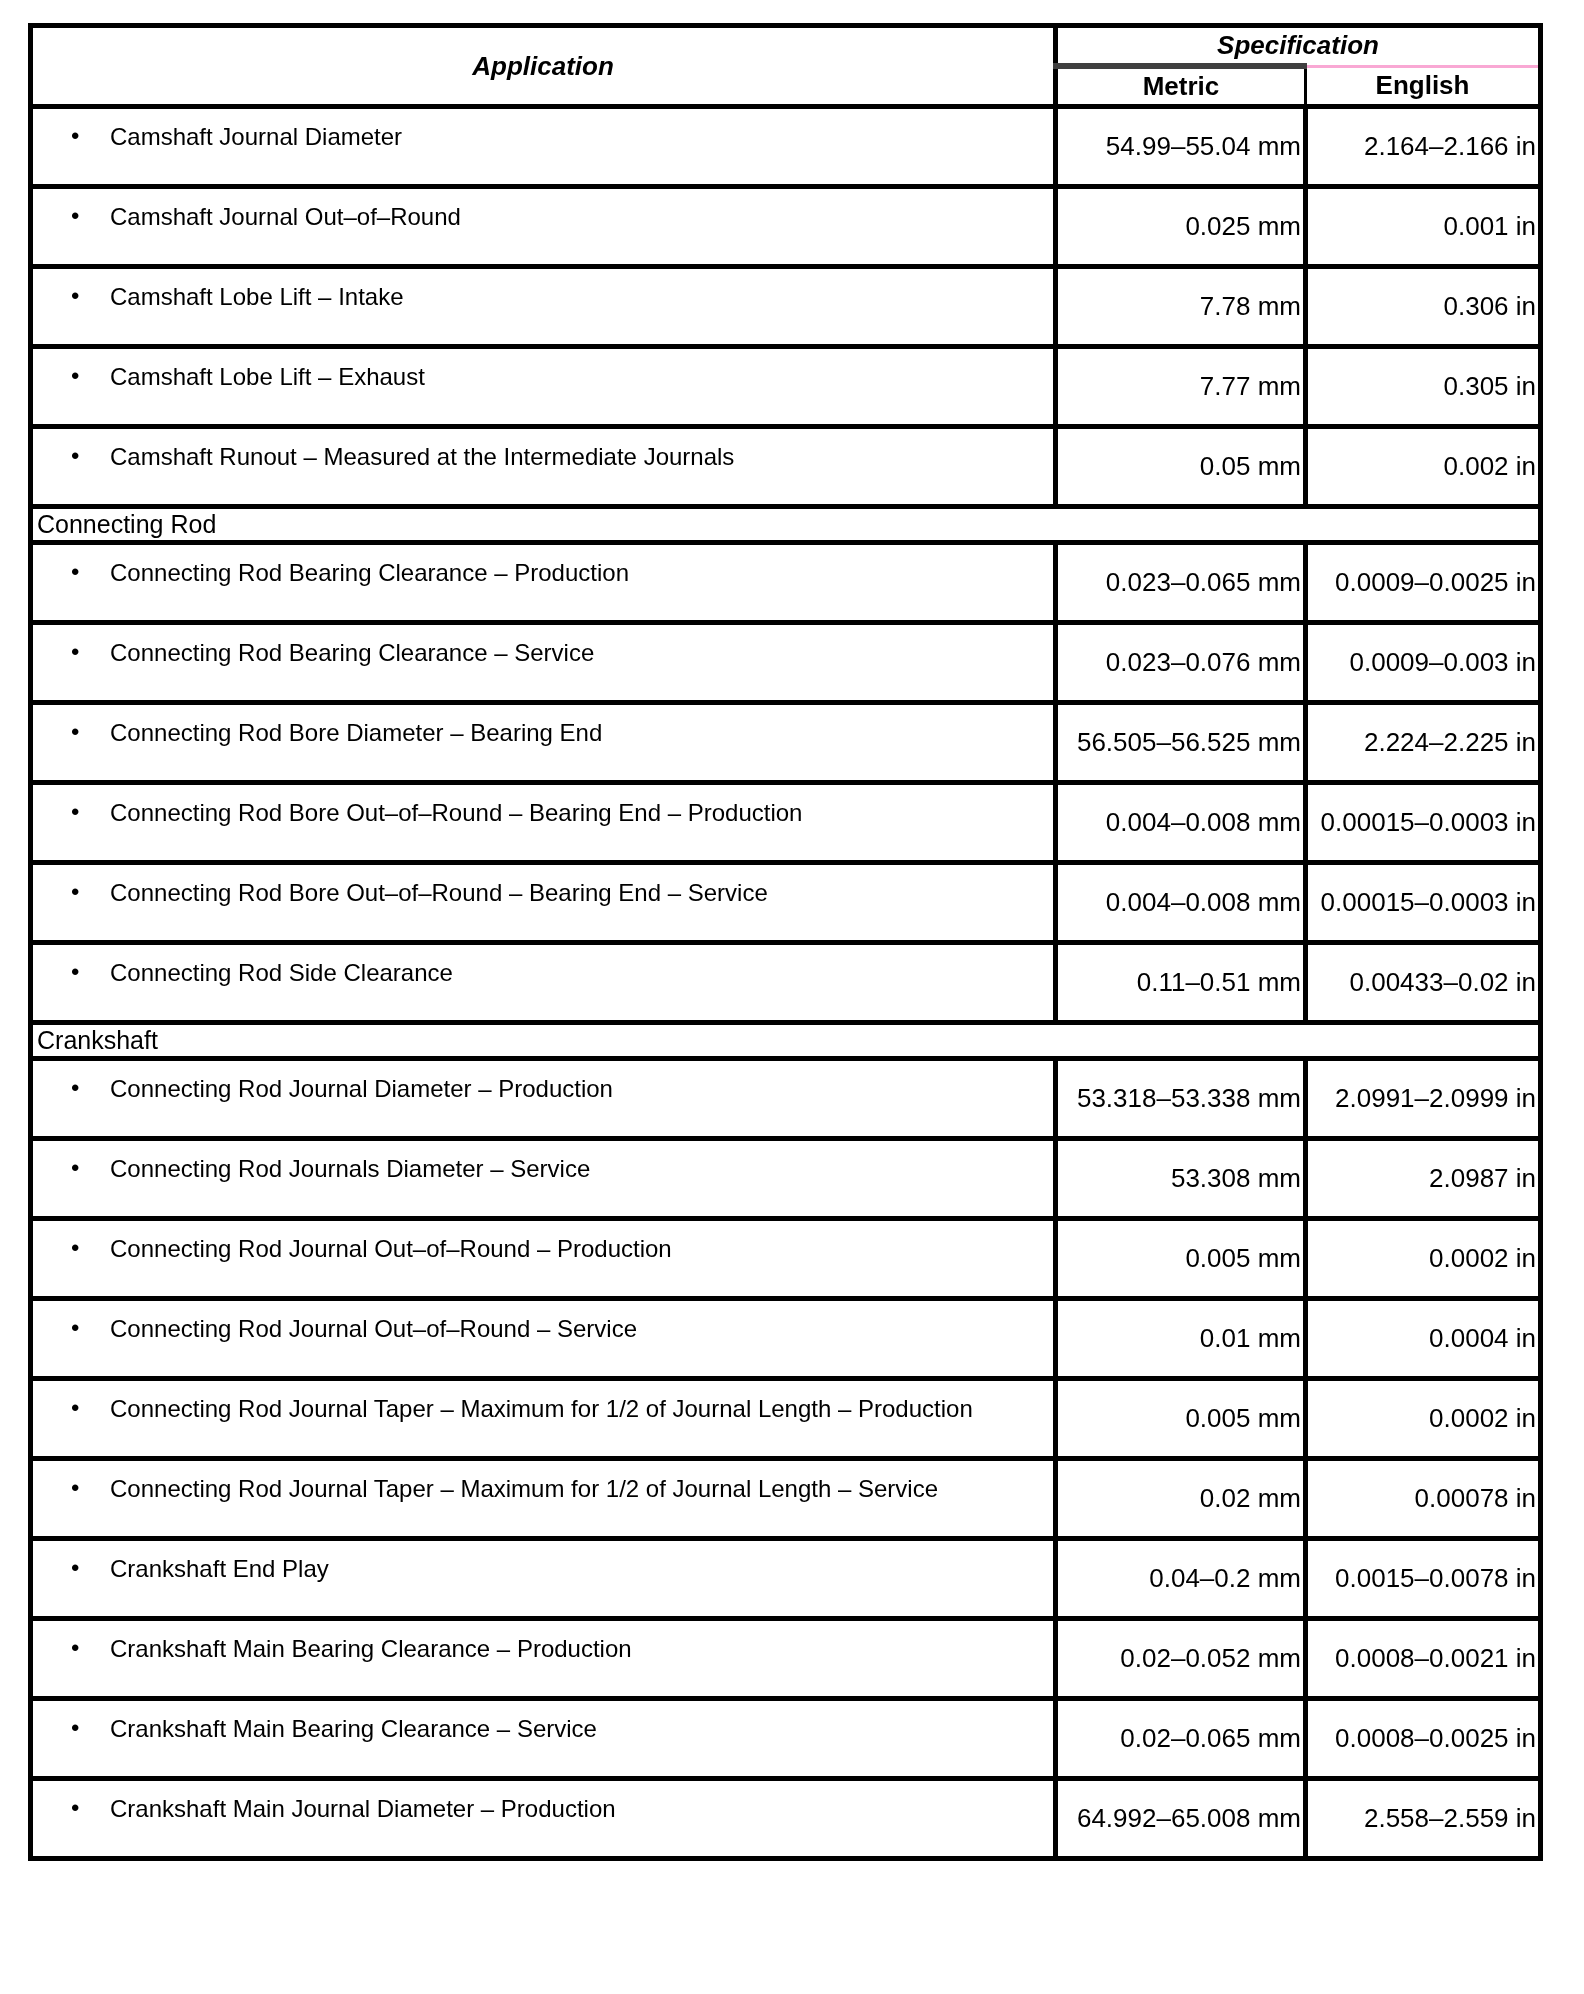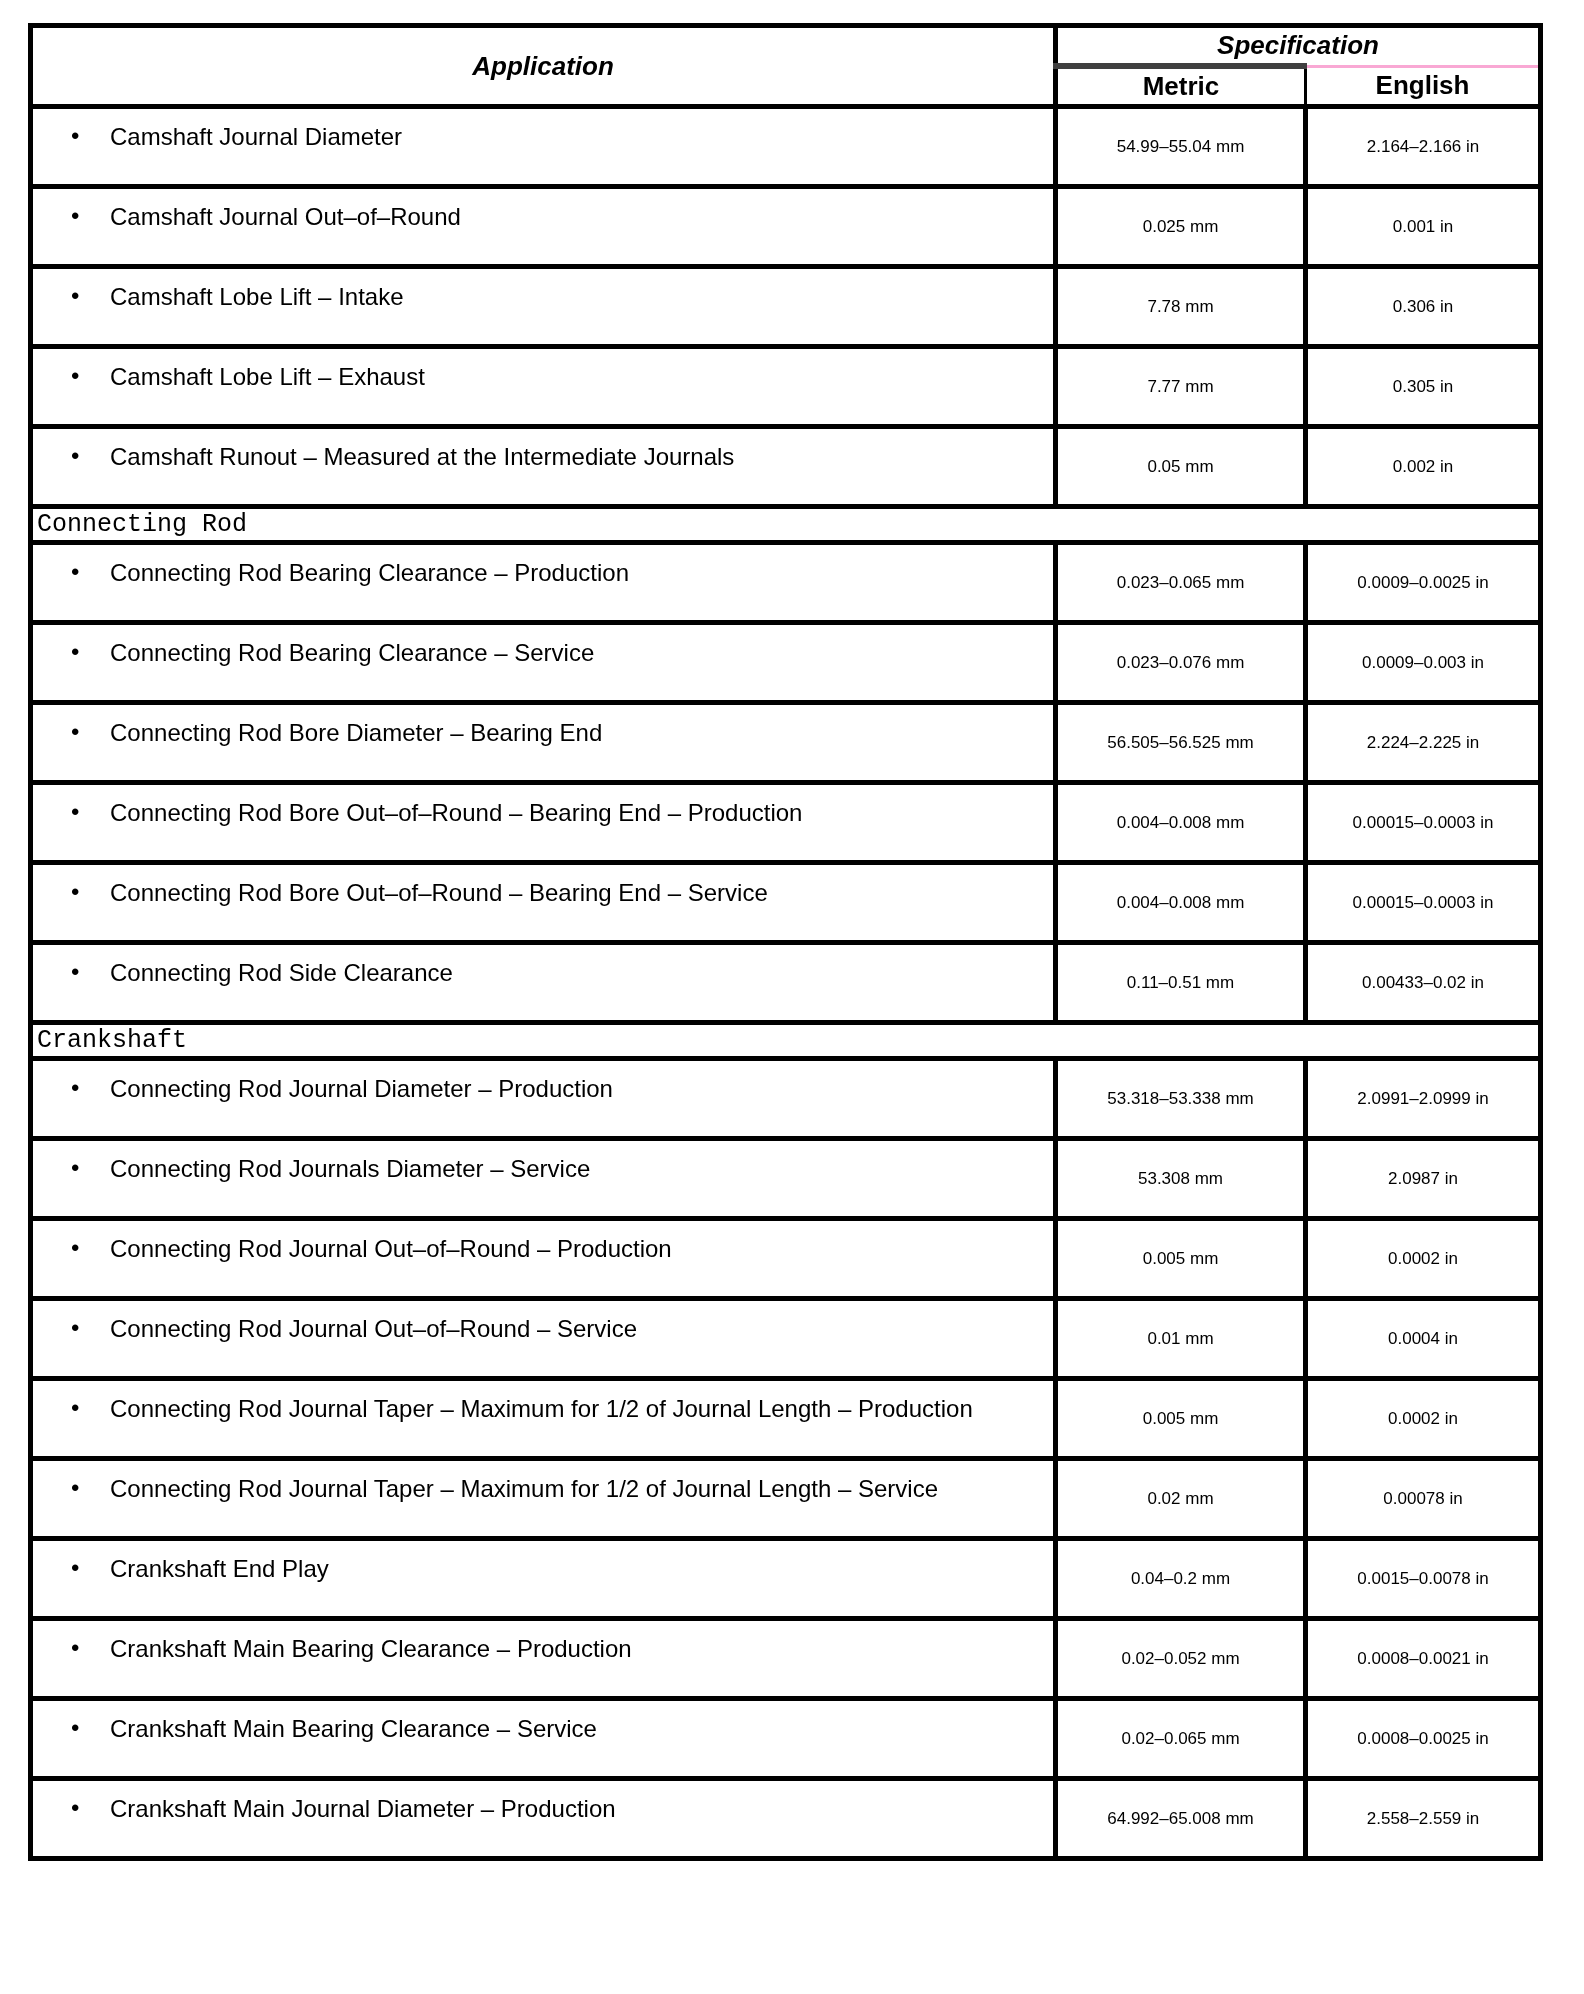--- a/index.html
+++ b/index.html
@@ -44,38 +44,38 @@
   th.metric-th {
     border-top: 6px solid #404040;
     border-right: 3px solid #000000;
   }
   th.english-th {
     border-top: 3px solid #d946ef;
     border-left: 3px solid #000000;
     margin-top: 6px;
   }
   tr.item-row { height: 80px; }
-  tr.section-row { height: 30px; font-family: Liberation Mono, monospace; }
+  tr.section-row { height: 30px; }
   td.app-cell {
     position: relative;
     vertical-align: top;
     padding: 14px 8px 6px 77px;
     font-size: 24px;
     line-height: 1.15;
   }
   td.app-cell .bullet {
     position: absolute;
     left: 38px;
     top: 13px;
     font-size: 24px;
   }
   td.val-cell {
-    text-align: center;
+    text-align: right;
     vertical-align: middle;
-    font-size: 17px;
+    font-size: 26px;
     padding: 2px;
   }
   td.section-cell {
     font-size: 25px;
     vertical-align: middle;
     padding: 1px 4px 1px 4px;
   }
 </style>
 </head>
 <body>

